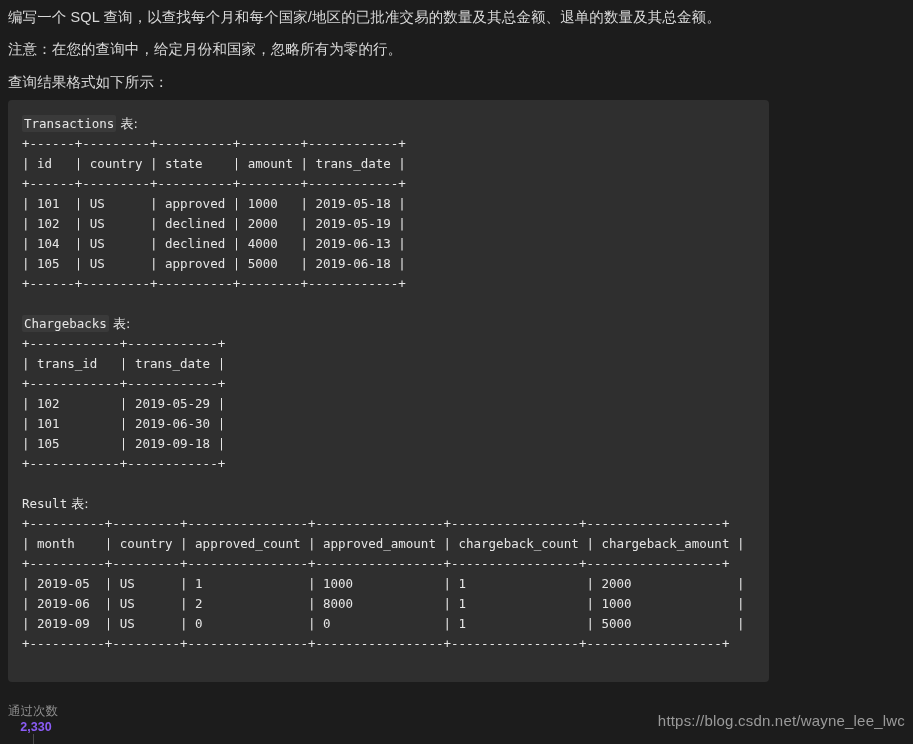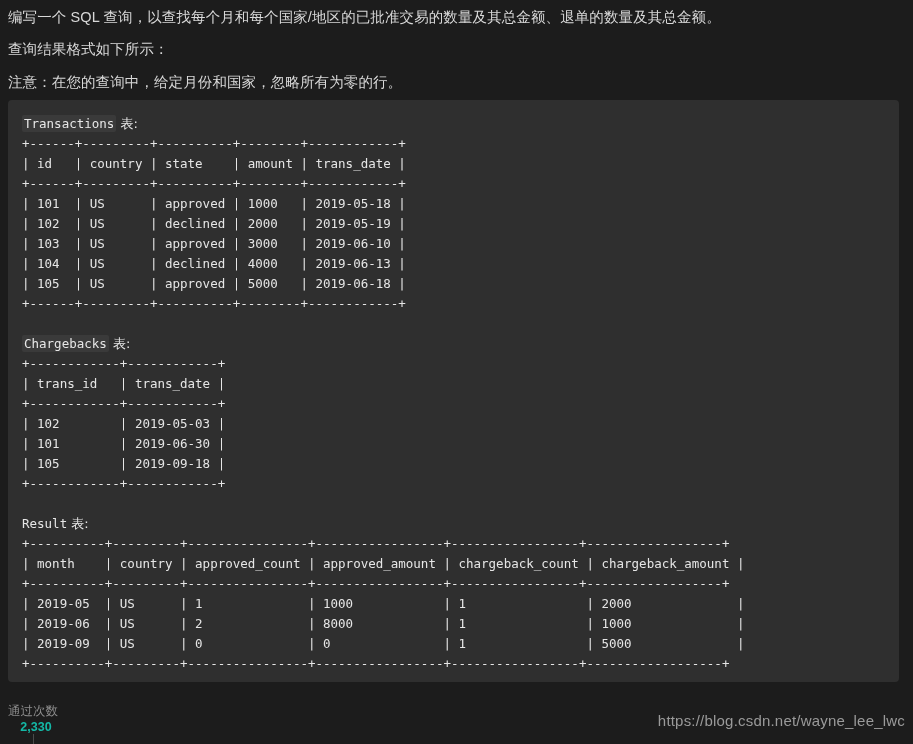--- a/index.html
+++ b/index.html
@@ -31,21 +31,21 @@
   }
   .para:nth-child(1) { margin-bottom: 15px; }
   .para:nth-child(2) { margin-bottom: 16px; }
   .para:nth-child(3) { margin-bottom: 0; }
 
   
   .codeblock {
     position: absolute;
     left: 8px;
     top: 100px;
-    width: 891px;
+    width: 761px;
     height: 582px;
     background: #2f2f2f;
     border-radius: 4px;
     box-sizing: border-box;
     padding: 14px 0 0 14px;
     overflow: hidden;
   }
   .code {
     font-family: "DejaVu Sans Mono", "Liberation Mono", monospace;
     font-size: 12.5px;
@@ -91,21 +91,21 @@
     font-size: 12.5px;
     color: #8d8d8d;
     white-space: nowrap;
     flex-direction: column;
   }
   .stat-label {
     color: #8d8d8d;
     font-size: 12.5px;
   }
   .stat-value {
-    color: #14b8a6;
+    color: #8b5cf6;
     font-size: 12.5px;
     font-weight: bold;
     margin-left: 6px;
   }
   .stat-divider {
     width: 1px;
     height: 14px;
     background: #4a4a4a;
     margin: 0 18px;
   }
@@ -117,44 +117,43 @@
     color: #9a9a9a;
     letter-spacing: 0.2px;
     white-space: nowrap;
   }
 </style>
 </head>
 <body>
 
 <div class="prose">
   <p class="para">编写一个 SQL 查询，以查找每个月和每个国家/地区的已批准交易的数量及其总金额、退单的数量及其总金额。</p>
+  <p class="para">注意：在您的查询中，给定月份和国家，忽略所有为零的行。</p>
   <p class="para">查询结果格式如下所示：</p>
-  <p class="para">注意：在您的查询中，给定月份和国家，忽略所有为零的行。</p>
 </div>
 
 <div class="codeblock">
 
   <div class="tbl-title"><span class="inline-code">Transactions</span><span class="cjk"> 表:</span></div>
   <pre class="code">+------+---------+----------+--------+------------+</pre>
   <pre class="code">| id   | country | state    | amount | trans_date |</pre>
   <pre class="code">+------+---------+----------+--------+------------+</pre>
   <pre class="code">| 101  | US      | approved | 1000   | 2019-05-18 |</pre>
   <pre class="code">| 102  | US      | declined | 2000   | 2019-05-19 |</pre>
-  <pre class="code">| 103  | US      | approved | 3000   | 2019-06-10 |</pre>
   <pre class="code">| 104  | US      | declined | 4000   | 2019-06-13 |</pre>
   <pre class="code">| 105  | US      | approved | 5000   | 2019-06-18 |</pre>
   <pre class="code">+------+---------+----------+--------+------------+</pre>
 
   <div class="section-gap"></div>
 
   <div class="tbl-title"><span class="inline-code">Chargebacks</span><span class="cjk"> 表:</span></div>
   <pre class="code">+------------+------------+</pre>
   <pre class="code">| trans_id   | trans_date |</pre>
   <pre class="code">+------------+------------+</pre>
-  <pre class="code">| 102        | 2019-05-03 |</pre>
+  <pre class="code">| 102        | 2019-05-29 |</pre>
   <pre class="code">| 101        | 2019-06-30 |</pre>
   <pre class="code">| 105        | 2019-09-18 |</pre>
   <pre class="code">+------------+------------+</pre>
 
   <div class="section-gap"></div>
 
   <div class="tbl-title"><span>Result</span><span class="cjk"> 表:</span></div>
   <pre class="code">+----------+---------+----------------+-----------------+-----------------+------------------+</pre>
   <pre class="code">| month    | country | approved_count | approved_amount | chargeback_count | chargeback_amount |</pre>
   <pre class="code">+----------+---------+----------------+-----------------+-----------------+------------------+</pre>

